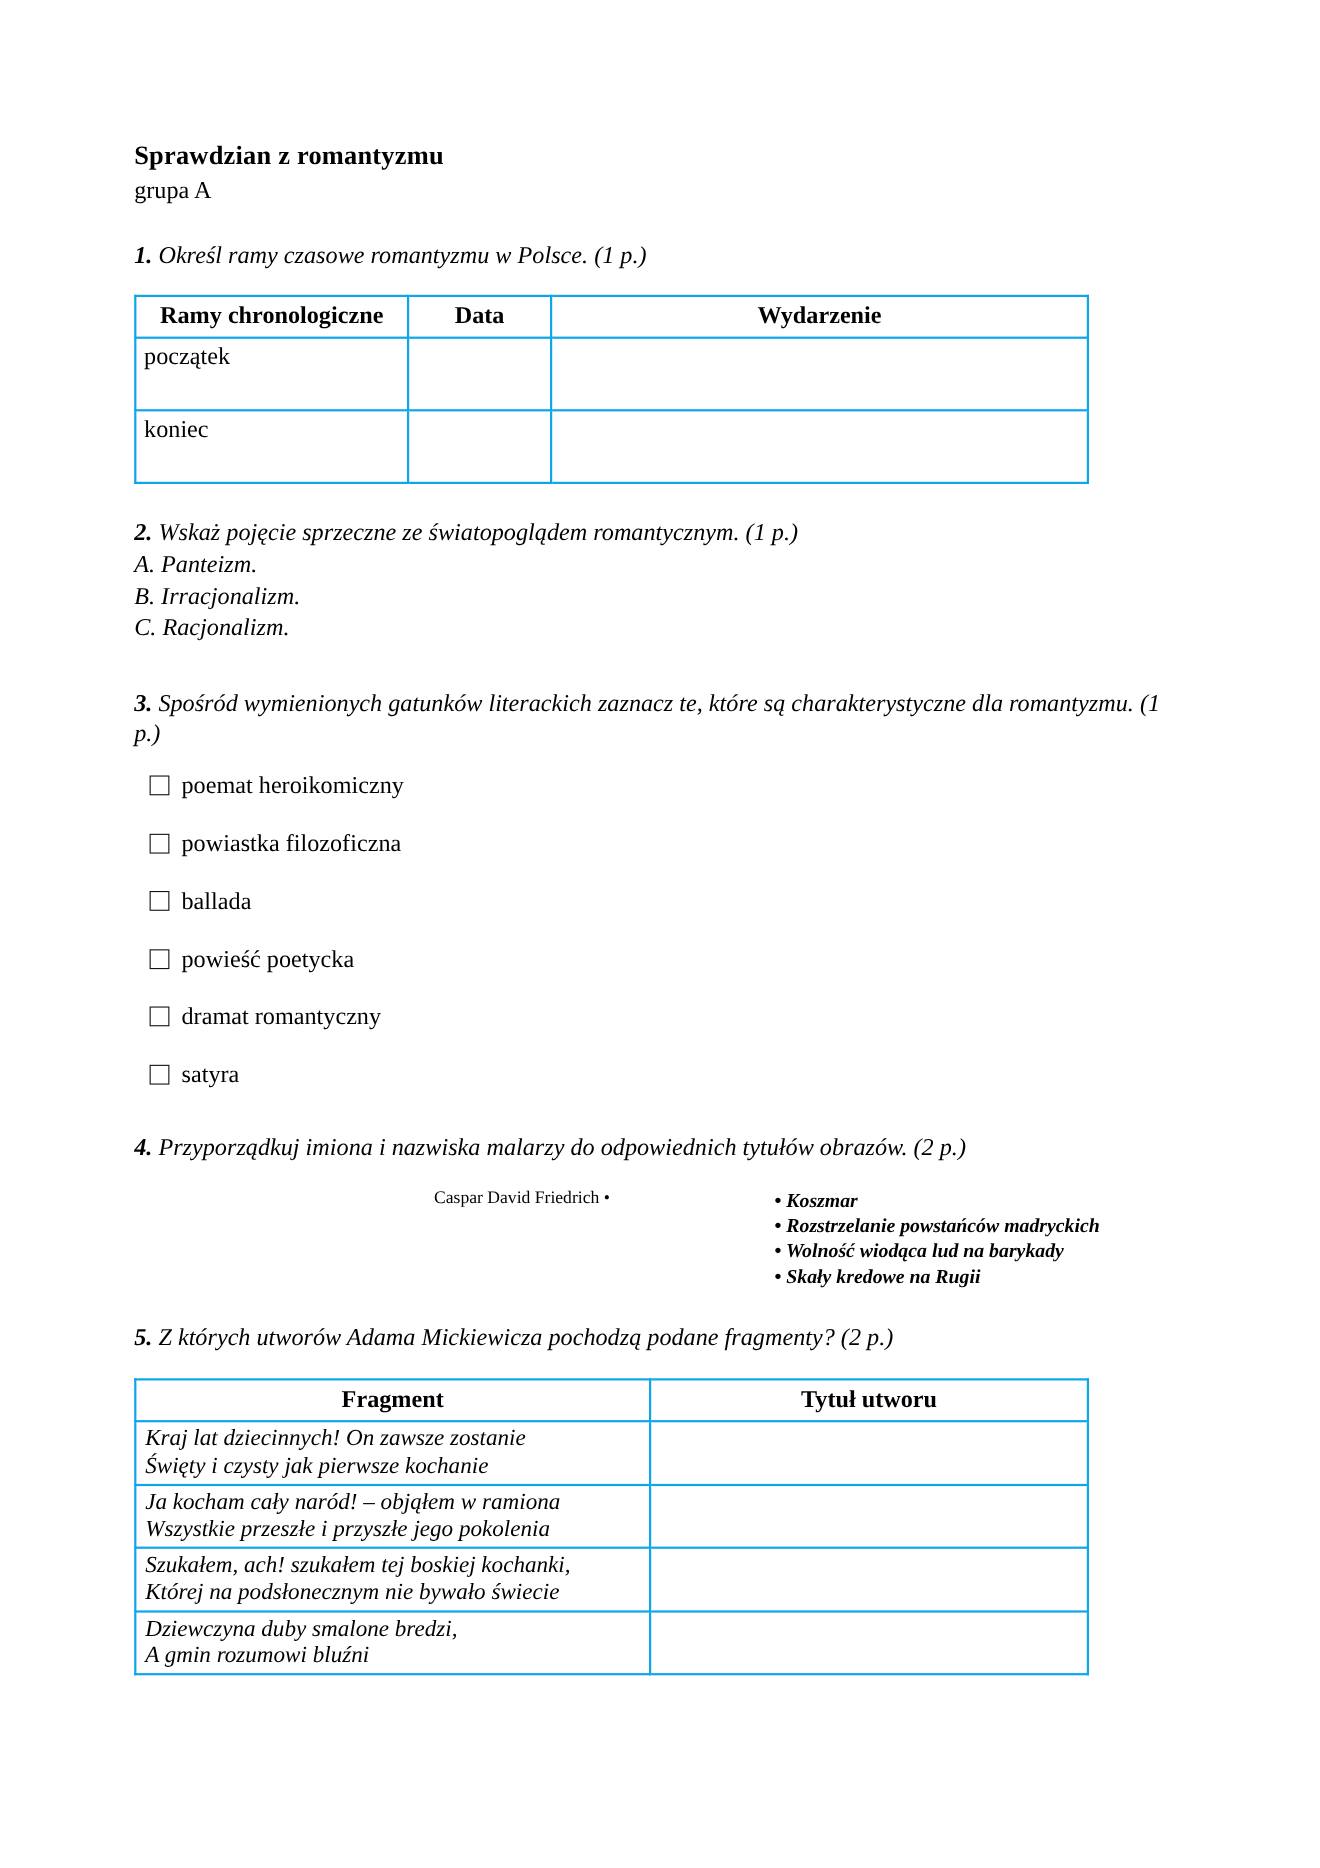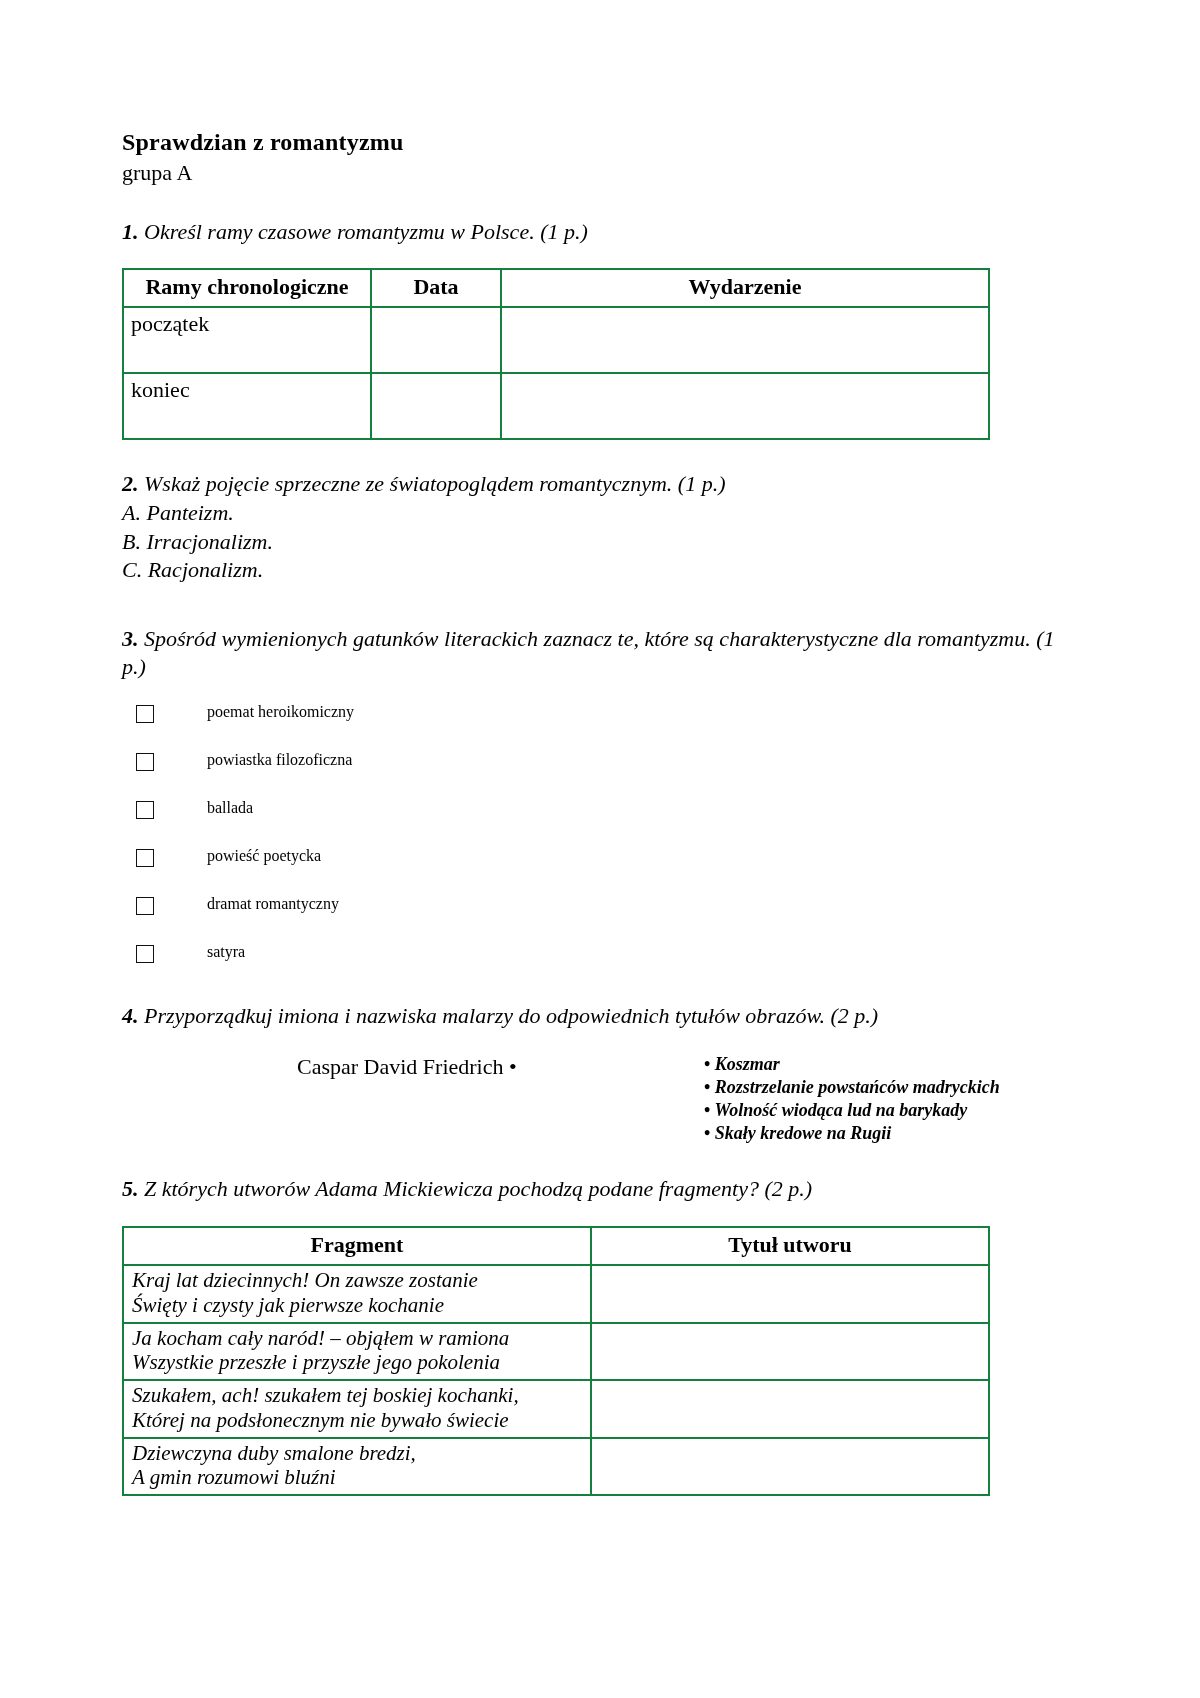--- a/index.html
+++ b/index.html
@@ -50,21 +50,21 @@
   .spacer-40 { height: 40px; }
 
   
   table.doc-table {
     border-collapse: collapse;
     width: 866px;
     table-layout: fixed;
   }
   table.doc-table th,
   table.doc-table td {
-    border: 2px solid #15803d;
+    border: 2px solid #0ea5e9;
     font-size: 22px;
     padding: 3px 7px;
     vertical-align: top;
   }
   table.doc-table th {
     text-align: center;
     font-weight: bold;
     height: 30px;
     line-height: 1.25;
   }
@@ -91,47 +91,46 @@
   .t5 td.answer { }
 
   
   .checklist {
     margin: 0;
     padding: 0;
     list-style: none;
   }
   .checklist li {
     display: flex;
-    align-items: center;
-    font-size: 16px;
+    align-items: flex-start;
+    font-size: 22px;
     line-height: 1.25;
     margin: 0 0 25px 0;
     padding-left: 14px;
-    gap: 42px;
   }
   .cbox {
     display: inline-block;
     width: 16px;
     height: 16px;
     border: 1.6px solid #111111;
     margin-right: 11px;
     margin-top: 5px;
     flex: 0 0 auto;
     background: #ffffff;
   }
 
   
   .match-wrap {
     display: flex;
     justify-content: flex-start;
     padding-left: 175px;
   }
   .match-left {
-    text-align: left;
-    font-size: 22px;
+    text-align: center;
+    font-size: 16px;
     line-height: 1.29;
     width: 355px;
   }
   .match-right {
     text-align: left;
     font-size: 18px;
     line-height: 1.29;
     font-style: italic;
     margin-left: 52px;
     font-weight: bold;

